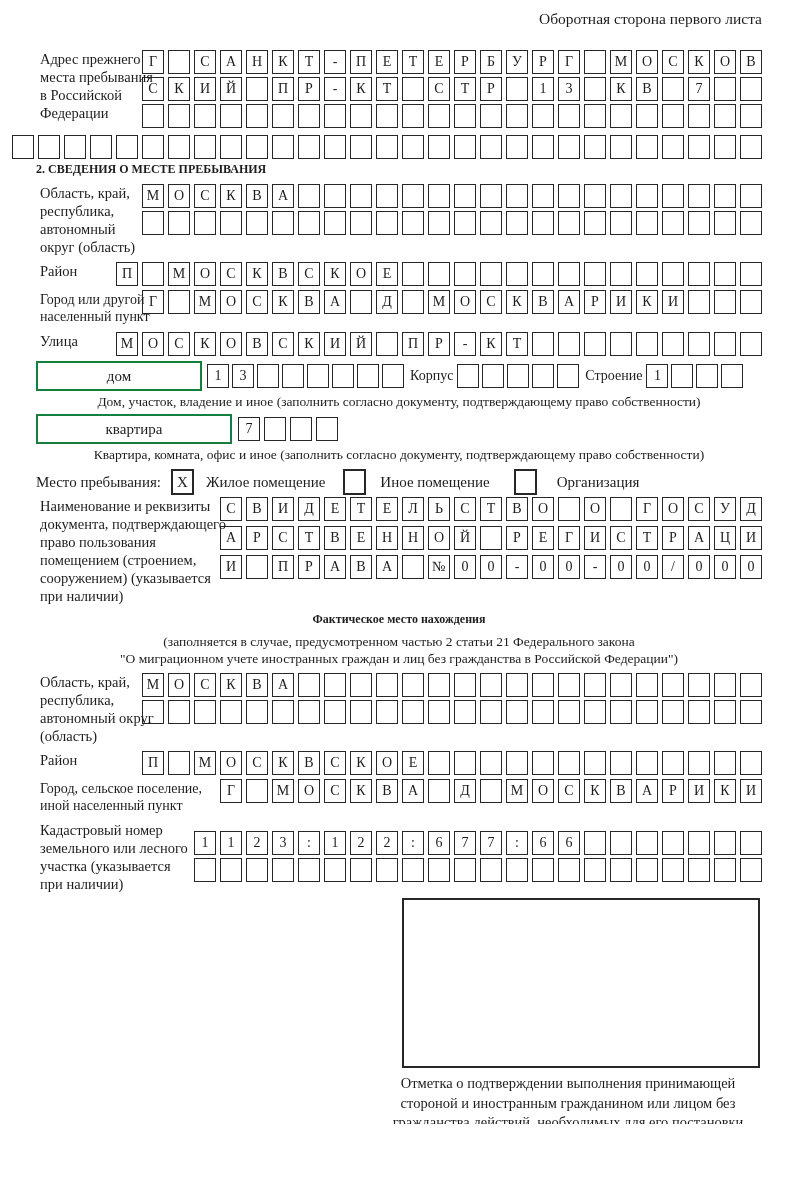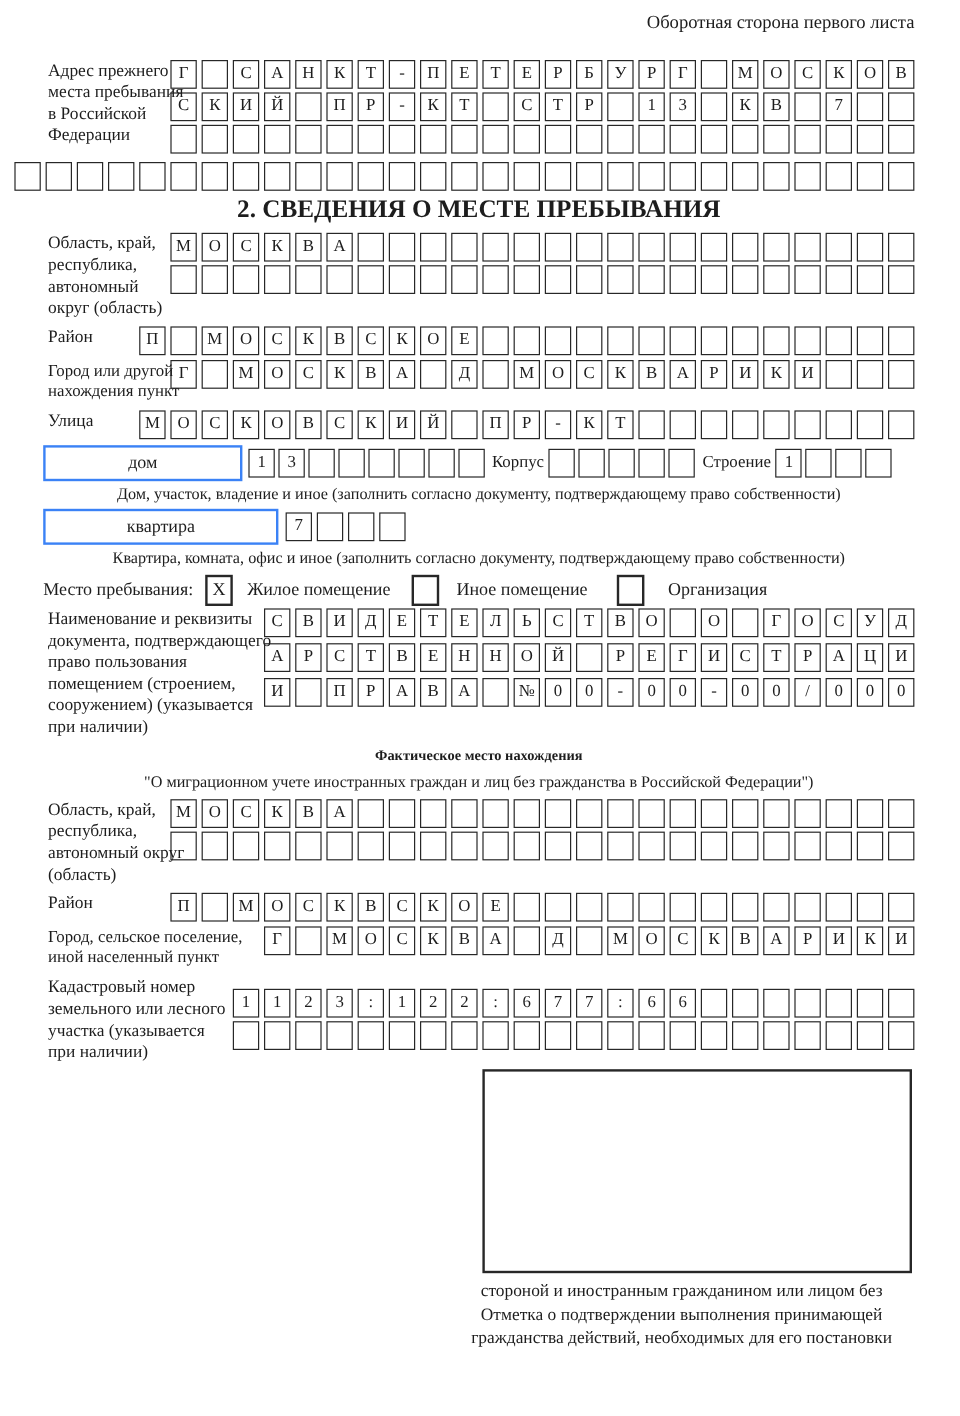--- a/index.html
+++ b/index.html
@@ -24,27 +24,27 @@
   .cells.full { margin-left:-26px; }
 
   
   .frow { position:relative; margin-bottom:4px; }
   .flabel { position:absolute; left:4px; top:1px; font-size:14.5px; line-height:1.24; white-space:nowrap; }
   .flabel div { white-space:nowrap; }
   .rows { display:flex; flex-direction:column; }
 
   .note { font-size:13.5px; text-align:center; margin-bottom:5px; }
   .note-left { font-size:13.5px; text-align:center; margin-bottom:4px; }
-  .h2 { font-size:21px; font-weight:bold; text-align:center; margin:2px 0 7px 0; }
+  .h2 { font-size:12px; font-weight:bold; text-align:left; margin:2px 0 7px 0; }
   .h3 { font-size:12px; font-weight:bold; text-align:center; margin:4px 0 7px 0; }
 
   
   .inline-row { display:flex; align-items:center; margin-bottom:3px; }
   .longbox {
-    flex:none; height:30px; border:2px solid #3b82f6;
+    flex:none; height:30px; border:2px solid #15803d;
     display:flex; align-items:center; justify-content:center;
     font-size:15px;
   }
   .inline-row .cells { margin-bottom:0; }
   .small-lbl { font-size:14px; margin:0 4px 0 6px; white-space:nowrap; }
 
   
   .place-row { display:flex; align-items:center; font-size:15px; margin-bottom:2px; }
   .cb {
     flex:none; width:23px; height:26px; border:2px solid #272727;
@@ -286,21 +286,21 @@
         <span class="cell"></span>
         <span class="cell"></span>
         <span class="cell"></span>
         <span class="cell"></span>
       </div>
   </div>
 
   <div class="frow min38">
     <div class="flabel" style="font-size:14px">
       <div>Город или другой</div>
-      <div>нахождения пункт</div>
+      <div>населенный пункт</div>
     </div>
     <div class="cells">
         <span class="cell">Г</span>
         <span class="cell"></span>
         <span class="cell">М</span>
         <span class="cell">О</span>
         <span class="cell">С</span>
         <span class="cell">К</span>
         <span class="cell">В</span>
         <span class="cell">А</span>
@@ -481,20 +481,21 @@
           <span class="cell">0</span>
           <span class="cell">/</span>
           <span class="cell">0</span>
           <span class="cell">0</span>
           <span class="cell">0</span>
         </div>
     </div>
   </div>
 
   <div class="h3">Фактическое место нахождения</div>
+  <div class="note" style="margin-bottom:1px">(заполняется в случае, предусмотренном частью 2 статьи 21 Федерального закона</div>
   <div class="note" style="margin-bottom:6px">"О миграционном учете иностранных граждан и лиц без гражданства в Российской Федерации")</div>
 
   <div class="frow min74">
     <div class="flabel">
       <div>Область, край,</div>
       <div>республика,</div>
       <div>автономный округ</div>
       <div>(область)</div>
     </div>
     <div class="rows">
@@ -667,19 +668,19 @@
           <span class="cell"></span>
           <span class="cell"></span>
           <span class="cell"></span>
           <span class="cell"></span>
         </div>
     </div>
   </div>
 
   <div class="stamp"></div>
   <div class="stamp-cap">
+    <div>Отметка о подтверждении выполнения принимающей</div>
     <div>стороной и иностранным гражданином или лицом без</div>
-    <div>Отметка о подтверждении выполнения принимающей</div>
     <div>гражданства действий, необходимых для его постановки</div>
 
   </div>
 
 </div>
 
 </body></html>

